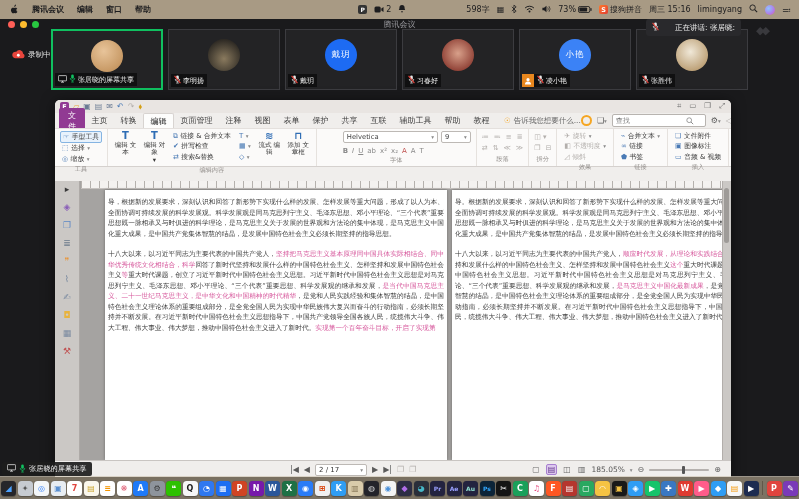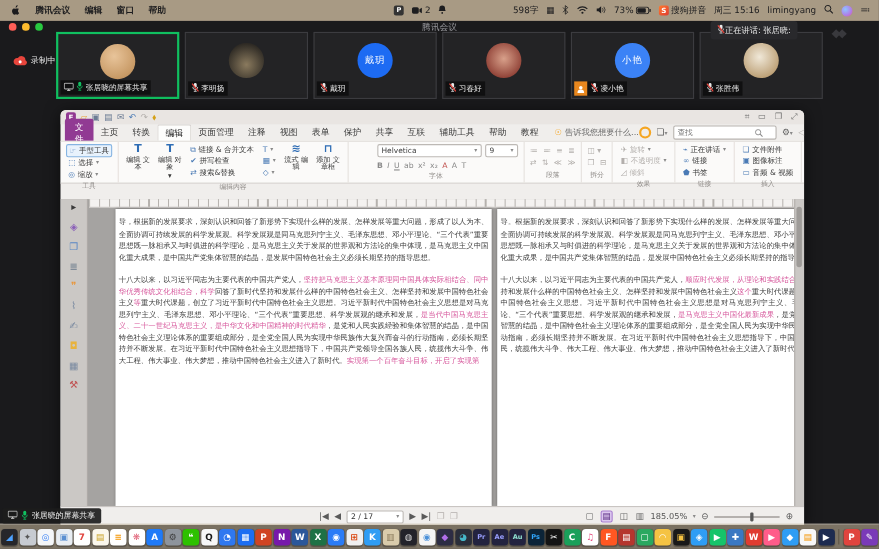--- a/index.html
+++ b/index.html
@@ -17,32 +17,32 @@
   .sogou{width:9px;height:9px;border-radius:2px;background:linear-gradient(135deg,#ff7a2d,#e03c31);
     color:#fff;font-size:6.5px;display:flex;align-items:center;justify-content:center;font-weight:bold;}
   .siri{width:10px;height:10px;border-radius:50%;background:radial-gradient(circle at 35% 35%,#8ec5ff,#b07ce8 60%,#e05c8a);}
   .pdficon{width:9px;height:9px;border-radius:2px;background:#333;color:#fff;font-size:6px;
     display:flex;align-items:center;justify-content:center;font-weight:bold;}
   
   .traffic{position:absolute;top:21px;left:8px;display:flex;gap:5px;}
   .traffic span{width:7px;height:7px;border-radius:50%;}
   .t-red{background:#ff5f57;} .t-yel{background:#febc2e;} .t-grn{background:#28c840;}
   .mtitle{position:absolute;left:0;top:19px;width:799px;text-align:center;font-size:8px;color:#98989d;}
-  .rec{position:absolute;left:12px;top:50px;display:flex;align-items:center;gap:3px;color:#e8e8e8;font-size:7.5px;}
+  .rec{position:absolute;left:12px;top:50px;display:flex;align-items:flex-start;gap:3px;color:#e8e8e8;font-size:7.5px;}
   .tiles{position:absolute;left:51px;top:29px;display:flex;gap:5px;}
   .tile{position:relative;width:112px;height:61px;background:#232325;border:1px solid #3c3c40;box-sizing:border-box;}
   .tile.active{border:2px solid #10c060;}
   .avatar{position:absolute;width:32px;height:32px;border-radius:50%;left:50%;top:9px;transform:translateX(-50%);}
   .avatar.txt{display:flex;align-items:center;justify-content:center;color:#fff;font-size:8.5px;letter-spacing:1px;}
   .tile-label{position:absolute;left:2px;bottom:2px;display:flex;align-items:stretch;max-width:106px;}
   .member-badge{width:12px;background:#e8871e;display:flex;align-items:center;justify-content:center;flex:none;}
   .pill{background:rgba(12,12,12,.78);padding:1px 3px;display:flex;align-items:center;gap:2px;
     color:#ececec;font-size:7px;white-space:nowrap;overflow:hidden;}
   .speakbox{position:absolute;left:646px;top:19px;height:17px;background:#29292c;border-radius:3px;
-    display:flex;align-items:center;gap:0;padding:0 6px;color:#e8e8e8;font-size:7.5px;white-space:nowrap;}
+    display:flex;align-items:center;gap:16px;padding:0 6px;color:#e8e8e8;font-size:7.5px;white-space:nowrap;}
   .watermark{position:absolute;left:756px;top:24px;color:#39393d;font-size:11px;letter-spacing:-3px;}
   
   .pdfwin{position:absolute;left:55px;top:100px;width:676px;height:377px;background:#f0eeec;
     border-radius:5px 5px 0 0;overflow:hidden;box-shadow:0 2px 14px rgba(0,0,0,.55);color:#3a3a3a;}
   .ptitlebar{position:absolute;left:0;top:0;width:100%;height:13px;background:#e9e5e2;display:flex;align-items:center;}
   .qa{display:flex;align-items:center;gap:4px;padding-left:5px;font-size:8px;}
   .qa .logo{width:9px;height:9px;border-radius:2px;background:#913a93;color:#fff;font-size:6.5px;
     display:flex;align-items:center;justify-content:center;font-weight:bold;}
   .wtitle{position:absolute;left:372px;top:2.5px;font-size:6.8px;color:#3d3d3d;white-space:nowrap;}
   .winbtns{position:absolute;right:6px;top:1px;display:flex;gap:8px;color:#6a6a6a;font-size:7.5px;}
@@ -540,21 +540,21 @@
               </div>
             </div>
           </div>
           <div class="glabel">效果</div>
         </div>
         <div class="rgroup">
           <div class="content">
             <div class="rcol">
               <div class="rrow">
                 <span class="g">⌁</span>
-                <span>正在讲话</span>
+                <span>合并文本</span>
                 <span class="dd">▾</span>
               </div>
               <div class="rrow">
                 <span class="g">∞</span>
                 <span>链接</span>
               </div>
               <div class="rrow">
                 <span class="g">⬟</span>
                 <span>书签</span>
               </div>

